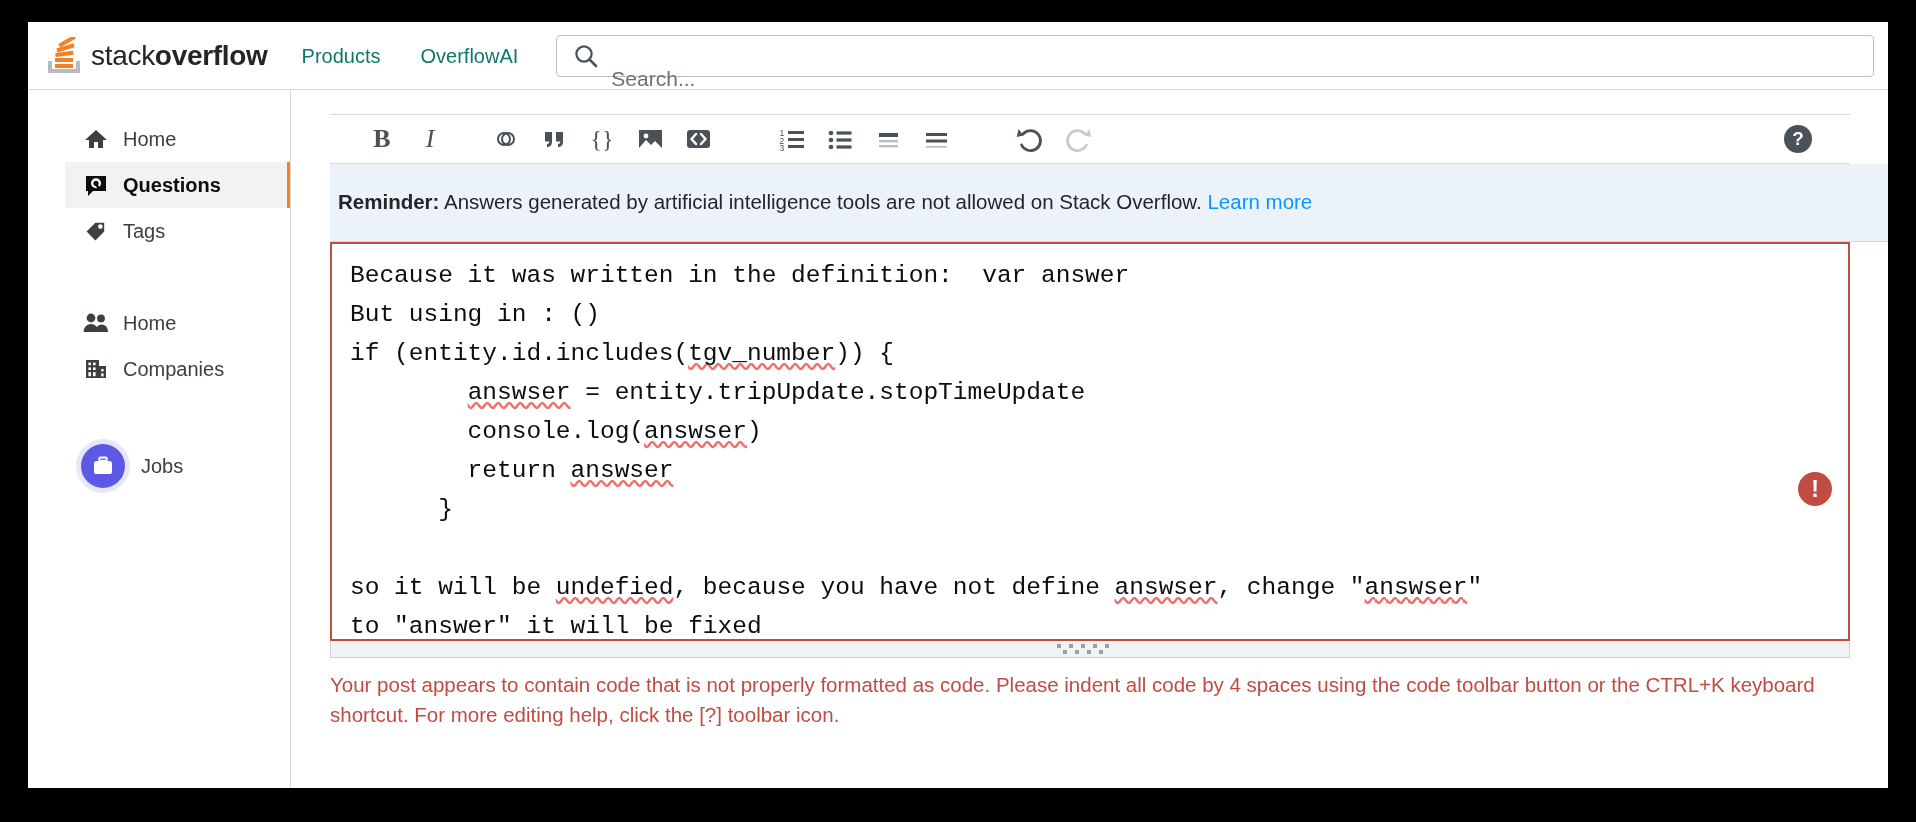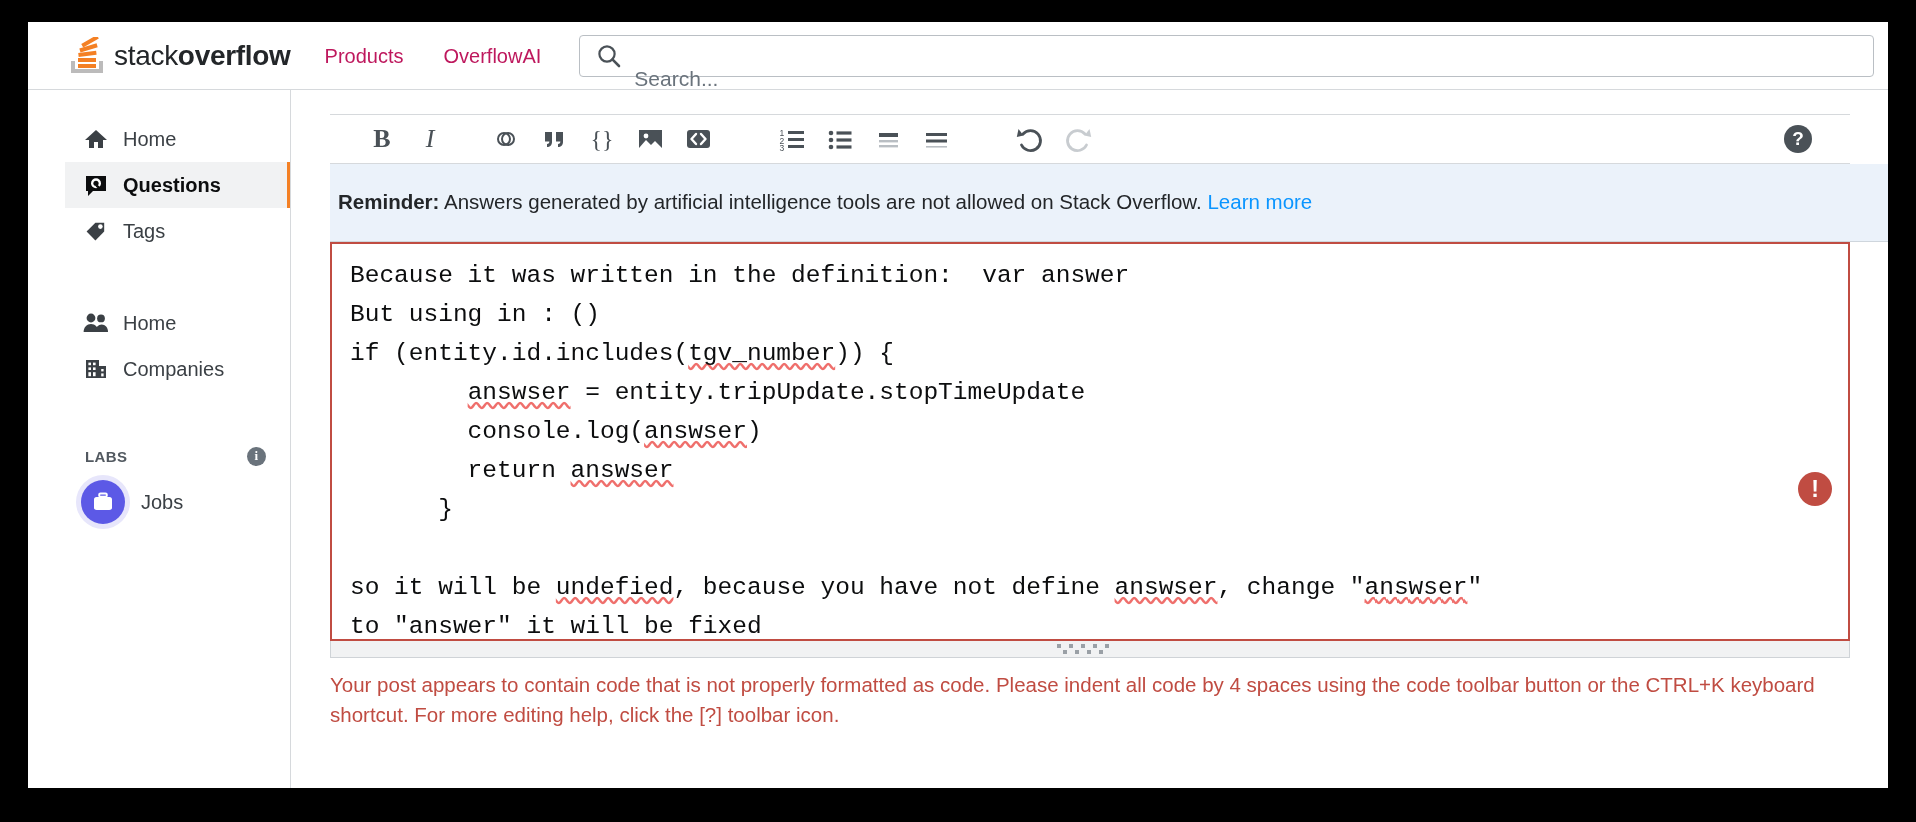--- a/index.html
+++ b/index.html
@@ -36,21 +36,20 @@
     border-bottom: 1px solid #d6d9dc;
     display: flex;
     align-items: center;
   }
   .so-logo {
     display: flex;
     align-items: center;
     padding: 0 14px 0 18px;
     height: 100%;
     cursor: pointer;
-    margin-left: 23px;
   }
   .so-logo-mark {
     position: relative;
     width: 36px; height: 38px;
     margin-right: 9px;
     flex: none;
   }
   .so-logo-text {
     font-size: 28px;
     color: #232629;
@@ -59,21 +58,21 @@
   }
   .so-logo-text b { font-weight: 700; }
   .so-logo-text span.light { font-weight: 400; }
 
   .nav-link {
     padding: 0 16px;
     height: 42px;
     line-height: 42px;
     margin: 0 4px;
     font-size: 20px;
-    color: #be185d;
+    color: #0f766e;
     border-radius: 1000px;
     cursor: pointer;
     white-space: nowrap;
   }
 
   #searchbox {
     flex: 1;
     display: flex;
     align-items: center;
     height: 42px;
@@ -411,24 +410,20 @@
               <rect x="17.2" y="12" width="2.4" height="2.4"></rect>
               <rect x="17.2" y="16.4" width="2.4" height="3"></rect>
             </g>
           </svg>
         </span>
         <span>Companies</span>
       </div>
 
       <div class="side-gap"></div>
 
-      <div class="side-section">
-        <span>LABS</span>
-        <span class="info-dot">i</span>
-      </div>
 
       <div class="jobs-row">
         <span class="jobs-badge">
           <svg width="24" height="24" viewBox="0 0 24 24" fill="#ffffff">
             <rect x="8.2" y="3.4" width="7.6" height="3.4" rx="1.3" fill="none" stroke="#ffffff" stroke-width="2"></rect>
             <rect x="3" y="7" width="18" height="13" rx="2.6"></rect>
           </svg>
         </span>
         <span class="jobs-label">Jobs</span>
       </div>

